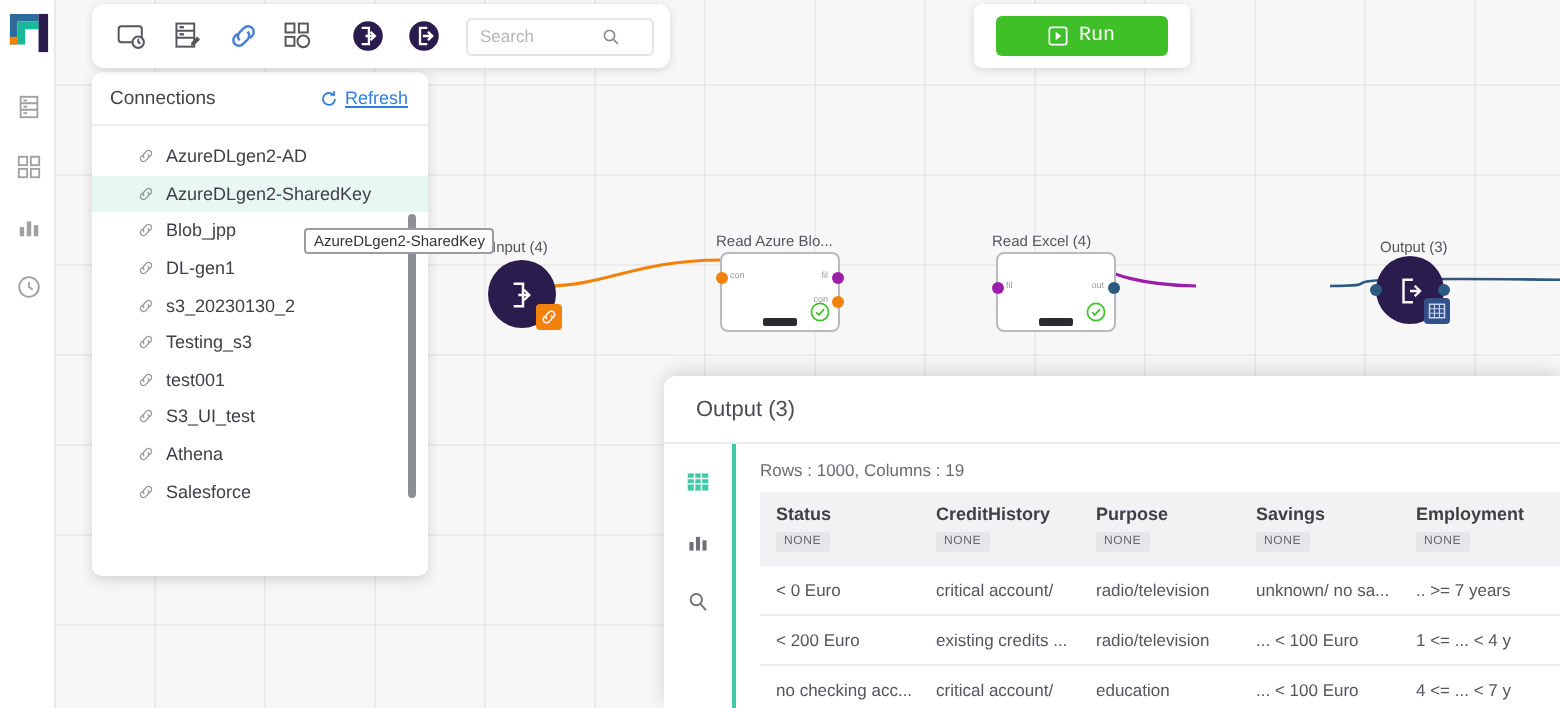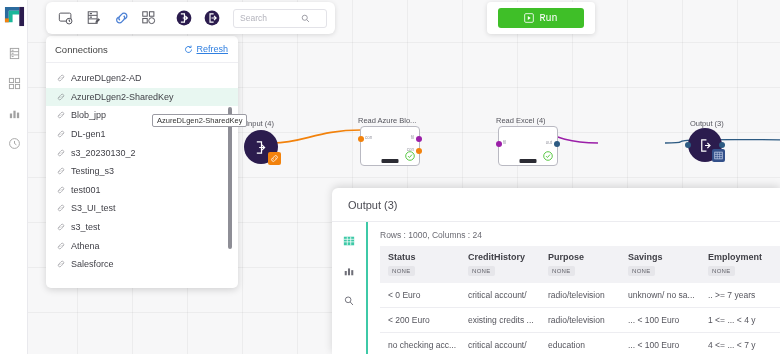--- a/index.html
+++ b/index.html
@@ -69,37 +69,37 @@
   .run-btn {
     width: 86px; height: 20px; background: #3fbf28; border-radius: 3px;
     display: flex; align-items: center; justify-content: center; gap: 5px;
     color: #fff; font-size: 10px; cursor: pointer; border: 0;
     font-family: Liberation Mono, monospace;
   }
   .run-btn svg { display: block; }
 
   
   .conn-panel {
-    position: absolute; left: 46px; top: 36px; width: 192px; height: 252px;
+    position: absolute; left: 46px; top: 36px; width: 168px; height: 252px;
     background: #fff; border-radius: 5px; box-shadow: 0 2px 7px rgba(0,0,0,.15);
     z-index: 28; overflow: hidden;
   }
   .conn-head {
     height: 27px; display: flex; align-items: center; justify-content: space-between;
     padding: 0 10px 0 9px; border-bottom: 1px solid #eeeef2;
   }
   .conn-title { font-size: 9.5px; color: #444; }
   .conn-refresh {
     font-size: 9px; color: #2f7fe0; display: flex; align-items: center; gap: 3px; cursor: pointer; text-decoration: underline;
   }
   .conn-refresh svg { display: block; }
   .conn-list { position: relative; padding-top: 6px; height: 225px; }
   .conn-item {
     height: 18.6px; display: flex; align-items: center; gap: 6px;
-    padding-left: 11px; font-size: 9px; color: #3f3f46; cursor: pointer;
+    padding-left: 23px; font-size: 9px; color: #3f3f46; cursor: pointer;
   }
   .conn-item.active { background: #e8f7f1; }
   .conn-item svg { display: block; flex: none; opacity: .6; }
   .conn-scroll {
     position: absolute; right: 6px; top: 44px; width: 4px; height: 142px;
     background: #8e8e96; border-radius: 2px; cursor: pointer;
   }
 
   
   .tooltip {
@@ -425,27 +425,20 @@
             <path d="M4.6 7.4a2.3 2.3 0 0 1 0-3.2l1.4-1.4a2.3 2.3 0 1 1 3.2 3.2l-.7.7" stroke="#55555d" stroke-width="1" fill="none"></path>
             <path d="M7.4 4.6a2.3 2.3 0 0 1 0 3.2l-1.4 1.4a2.3 2.3 0 1 1-3.2-3.2l.7-.7" stroke="#55555d" stroke-width="1" fill="none"></path>
           </svg>
         <span>S3_UI_test</span>
       </div>
       <div class="conn-item">
         <svg width="8" height="8" viewBox="0 0 12 12">
             <path d="M4.6 7.4a2.3 2.3 0 0 1 0-3.2l1.4-1.4a2.3 2.3 0 1 1 3.2 3.2l-.7.7" stroke="#55555d" stroke-width="1" fill="none"></path>
             <path d="M7.4 4.6a2.3 2.3 0 0 1 0 3.2l-1.4 1.4a2.3 2.3 0 1 1-3.2-3.2l.7-.7" stroke="#55555d" stroke-width="1" fill="none"></path>
           </svg>
-        <span>s3_test</span>
-      </div>
-      <div class="conn-item">
-        <svg width="8" height="8" viewBox="0 0 12 12">
-            <path d="M4.6 7.4a2.3 2.3 0 0 1 0-3.2l1.4-1.4a2.3 2.3 0 1 1 3.2 3.2l-.7.7" stroke="#55555d" stroke-width="1" fill="none"></path>
-            <path d="M7.4 4.6a2.3 2.3 0 0 1 0 3.2l-1.4 1.4a2.3 2.3 0 1 1-3.2-3.2l.7-.7" stroke="#55555d" stroke-width="1" fill="none"></path>
-          </svg>
         <span>Athena</span>
       </div>
       <div class="conn-item">
         <svg width="8" height="8" viewBox="0 0 12 12">
             <path d="M4.6 7.4a2.3 2.3 0 0 1 0-3.2l1.4-1.4a2.3 2.3 0 1 1 3.2 3.2l-.7.7" stroke="#55555d" stroke-width="1" fill="none"></path>
             <path d="M7.4 4.6a2.3 2.3 0 0 1 0 3.2l-1.4 1.4a2.3 2.3 0 1 1-3.2-3.2l.7-.7" stroke="#55555d" stroke-width="1" fill="none"></path>
           </svg>
         <span>Salesforce</span>
       </div>
       <div class="conn-scroll"></div>
@@ -474,21 +467,21 @@
           </svg>
         </div>
         <div class="out-rail-item">
           <svg width="12" height="12" viewBox="0 0 14 14">
             <circle cx="6" cy="5.6" r="3.3" stroke="#6f6f78" stroke-width="1.1" fill="none"></circle>
             <path d="M8.4 8.1l3.2 3.6" stroke="#6f6f78" stroke-width="1.1"></path>
           </svg>
         </div>
       </div>
       <div class="out-content">
-        <div class="rows-info">Rows : 1000, Columns : 24</div>
+        <div class="rows-info">Rows : 1000, Columns : 19</div>
         <table class="grid">
           <thead>
             <tr class="hdr-row-wrap">
               <th>
                 <div>Status</div>
                 <span class="th-none">NONE</span>
               </th>
               <th>
                 <div>CreditHistory</div>
                 <span class="th-none">NONE</span>

